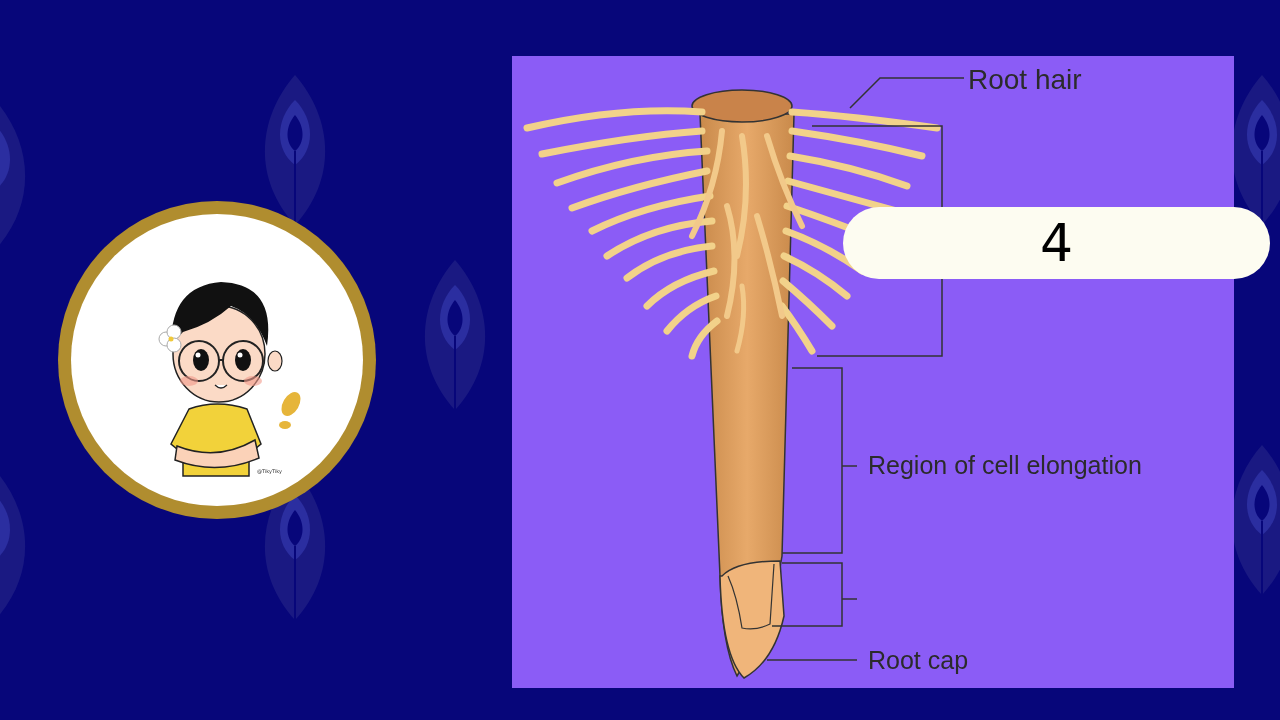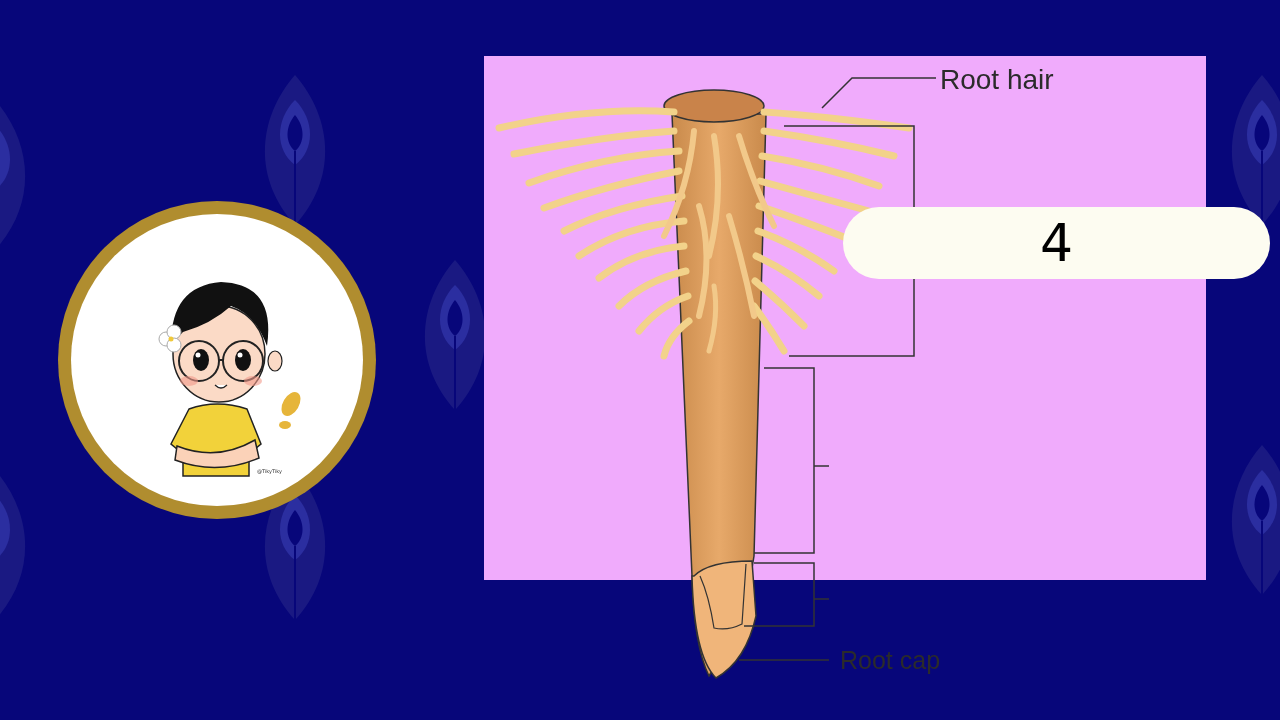--- a/index.html
+++ b/index.html
@@ -11,22 +11,22 @@
   .feather { position:absolute; width:80px; height:170px; opacity:0.55; }
   .avatar-ring {
     position:absolute; left:58px; top:201px; width:318px; height:318px;
     border-radius:50%; background:#b08d2f; box-sizing:border-box;
   }
   .avatar-inner {
     position:absolute; left:13px; top:13px; width:292px; height:292px;
     border-radius:50%; background:#ffffff; overflow:hidden;
   }
   .diagram {
-    position:absolute; left:484px; top:56px; width:722px; height:524px;
-    background:#f0abfc;
+    position:absolute; left:512px; top:56px; width:722px; height:632px;
+    background:#8b5cf6;
   }
   .label {
     position:absolute; color:#2b2b2b; font-size:25px; white-space:nowrap;
   }
   .pill {
     position:absolute; left:843px; top:207px; width:427px; height:72px;
     background:#fdfcf1; border-radius:36px;
     display:flex; align-items:center; justify-content:center;
   }
   .pill span { font-size:52px; color:#000; font-family:"DejaVu Sans", sans-serif; }
@@ -166,18 +166,19 @@
       <polyline points="338,52 368,22 452,22"></polyline>
       <polyline points="300,70 430,70 430,300 305,300"></polyline>
       <polyline points="280,312 330,312 330,497 270,497"></polyline>
       <line x1="330" y1="410" x2="345" y2="410"></line>
       <polyline points="270,507 330,507 330,570 260,570"></polyline>
       <line x1="330" y1="543" x2="345" y2="543"></line>
       <line x1="255" y1="604" x2="345" y2="604"></line>
     </g>
   </svg>
   <div class="label" style="left:456px;top:8px;font-size:28px">Root hair</div>
+  <div class="label" style="left:356px;top:395px">Region of cell elongation</div>
   <div class="label" style="left:356px;top:590px">Root cap</div>
 </div>
 
 <div class="pill">
   <span>4</span>
 </div>
 
 </body></html>

